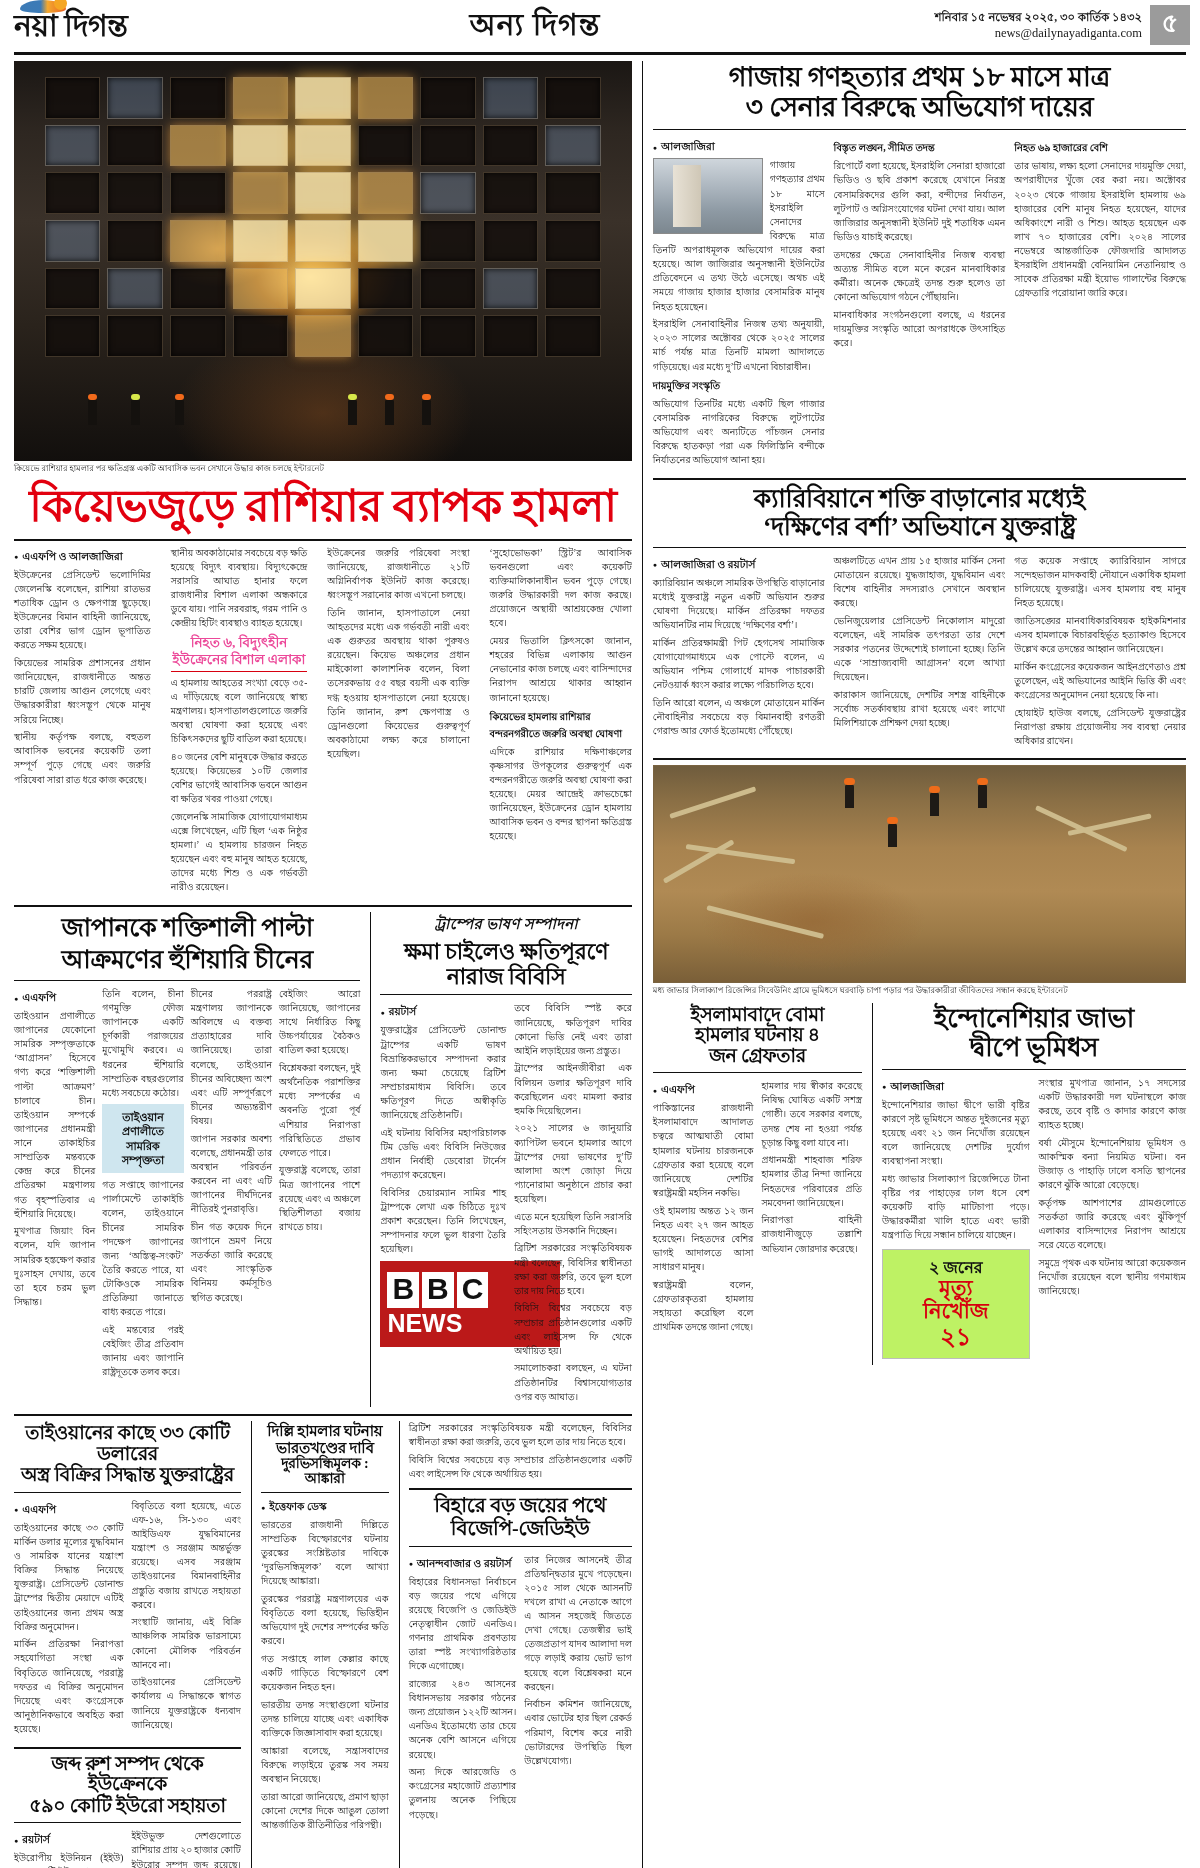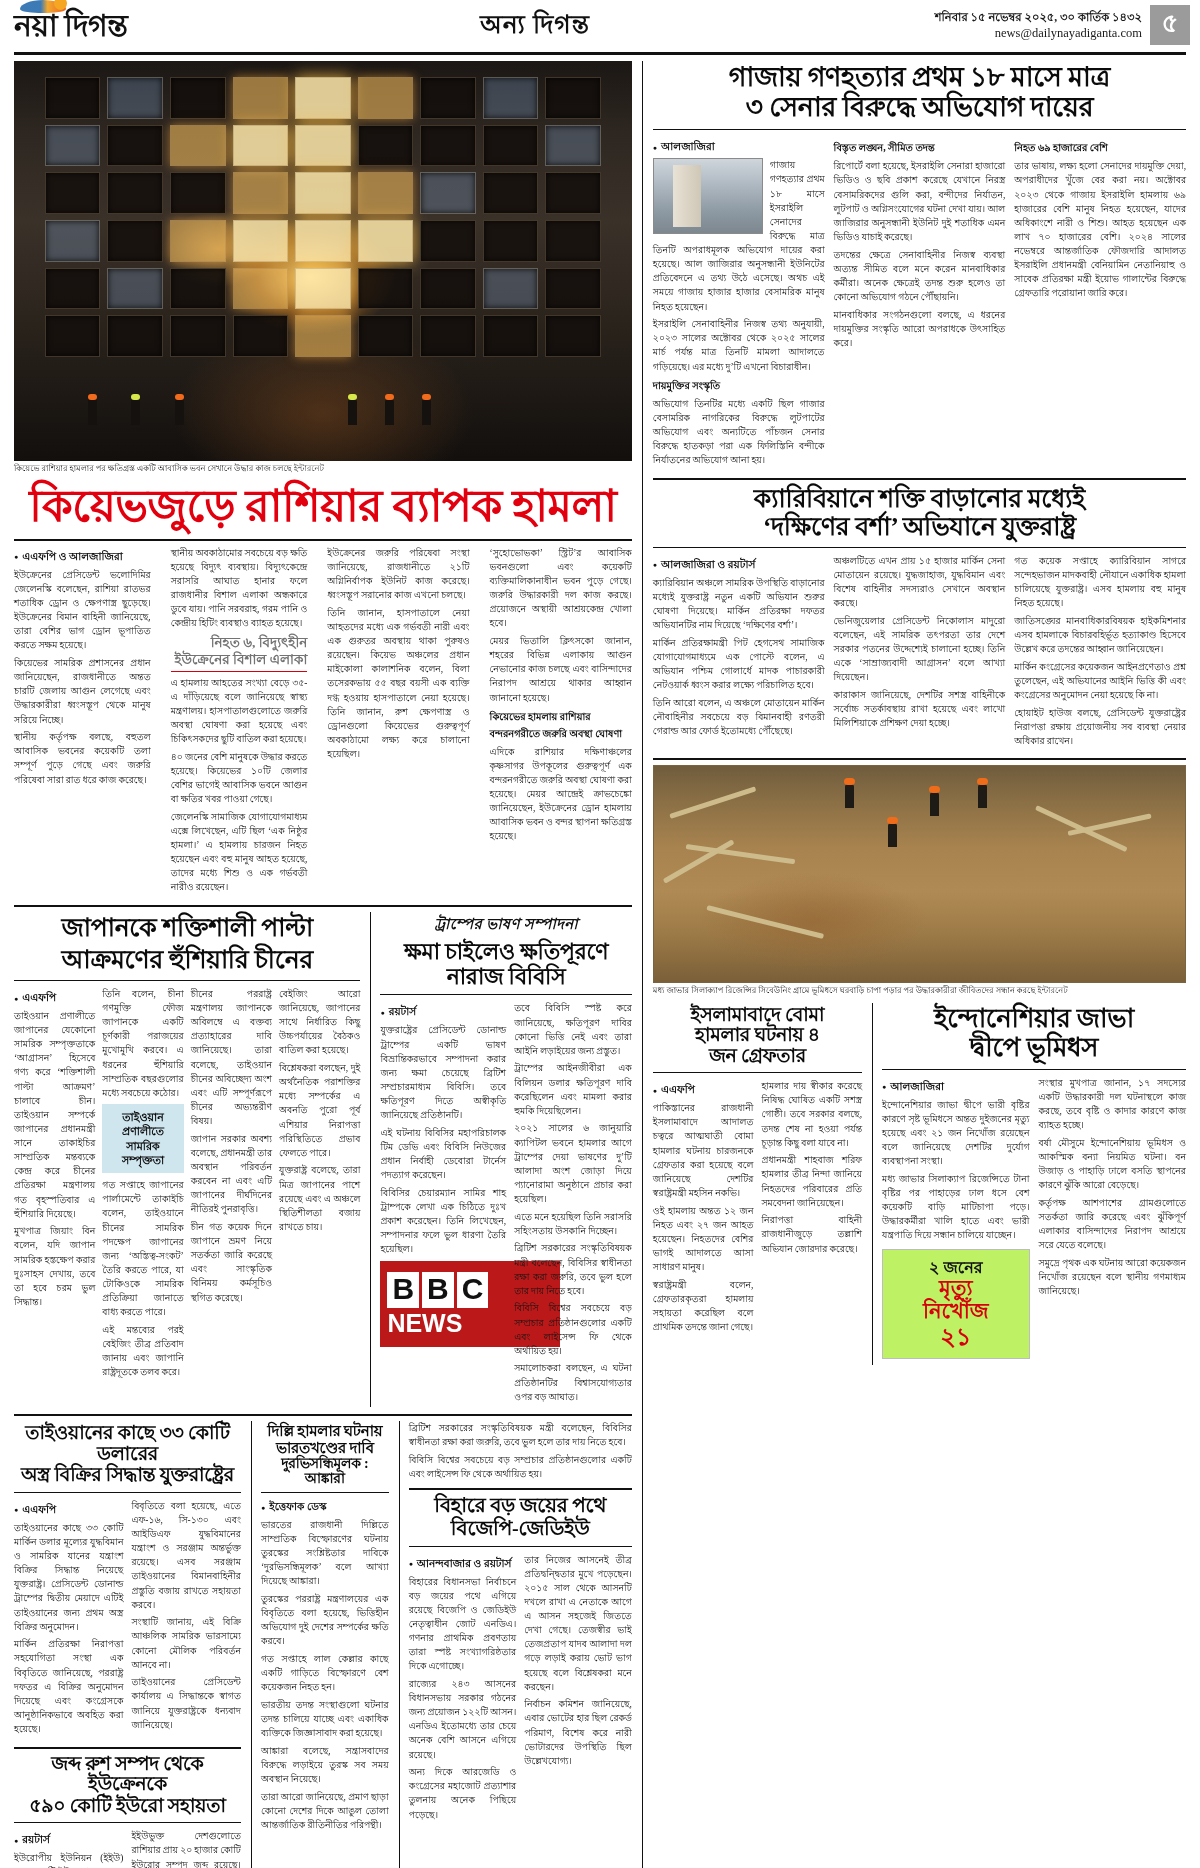--- a/index.html
+++ b/index.html
@@ -34,21 +34,21 @@
     border-radius: 50% 50% 40% 40%/70% 70% 30% 30%;
     opacity: .92;
   }
   .logo-mark::after {
     content: ""; position: absolute; top: -14px; left: 40px;
     width: 13px; height: 13px; border-radius: 50%;
     background: #f5a623;
   }
   .mast-center {
     flex: 1; text-align: center;
-    font-size: 25px; font-weight: bold; color: #111;
+    font-size: 30px; font-weight: bold; color: #111;
     letter-spacing: 1px;
   }
   .mast-right {
     width: 300px; text-align: right;
     padding-right: 44px; line-height: 1.35;
   }
   .mast-date { font-size: 11.5px; color: #1a1a1a; font-weight: bold; }
   .mast-mail { font-size: 12.5px; color: #1a1a1a; }
   .mast-badge {
     position: absolute; right: 10px; top: 5px;
@@ -201,21 +201,21 @@
   }
   .red-box .num {
     color: #d7000f; font-weight: bold; font-size: 24px;
     line-height: 1.1; display: block;
   }
   .red-box .lead {
     color: #111; font-weight: bold; font-size: 16px; display: block;
     line-height: 1.2;
   }
   .inline-red {
-    color: #737373; font-weight: bold; text-align: right;
+    color: #ec4899; font-weight: bold; text-align: center;
     font-size: 13.5px; line-height: 1.28;
     border-bottom: 1.5px solid #d7000f; padding-bottom: 2px;
     margin: 3px 0 4px;
   }
   .hr-b { border: 0; border-top: 1px solid #111; margin: 6px 0; }
   .hr-b2 { border: 0; border-top: 2px solid #111; margin: 7px 0 5px; }
   .script-head {
     text-align: center; font-size: 15px; font-weight: bold;
     color: #111; font-style: italic; letter-spacing: .3px;
   }

